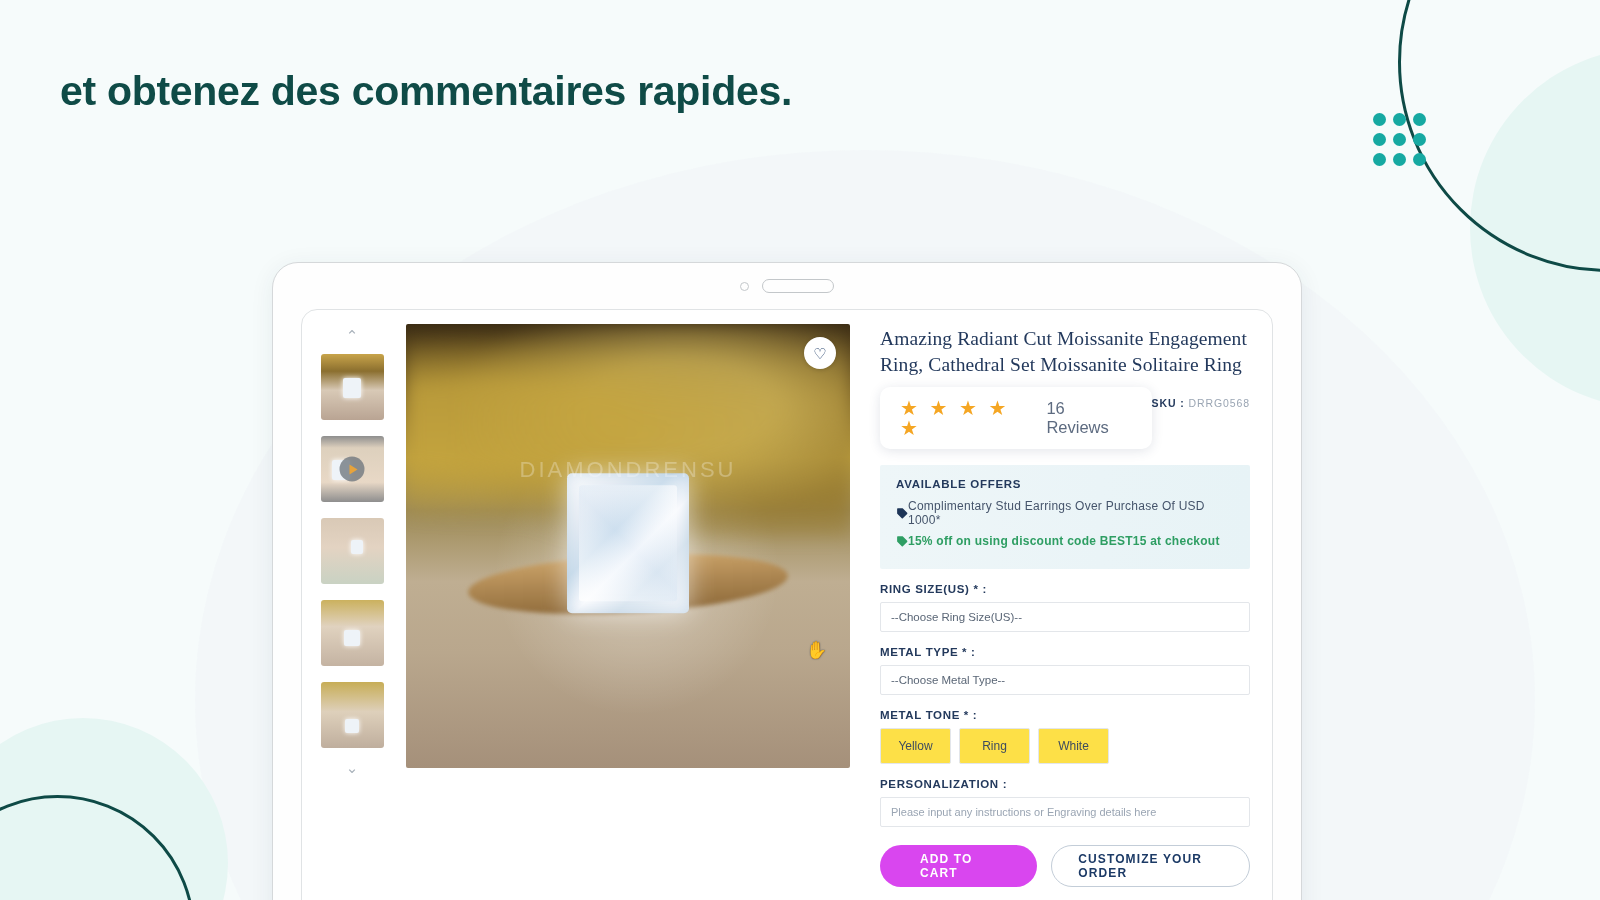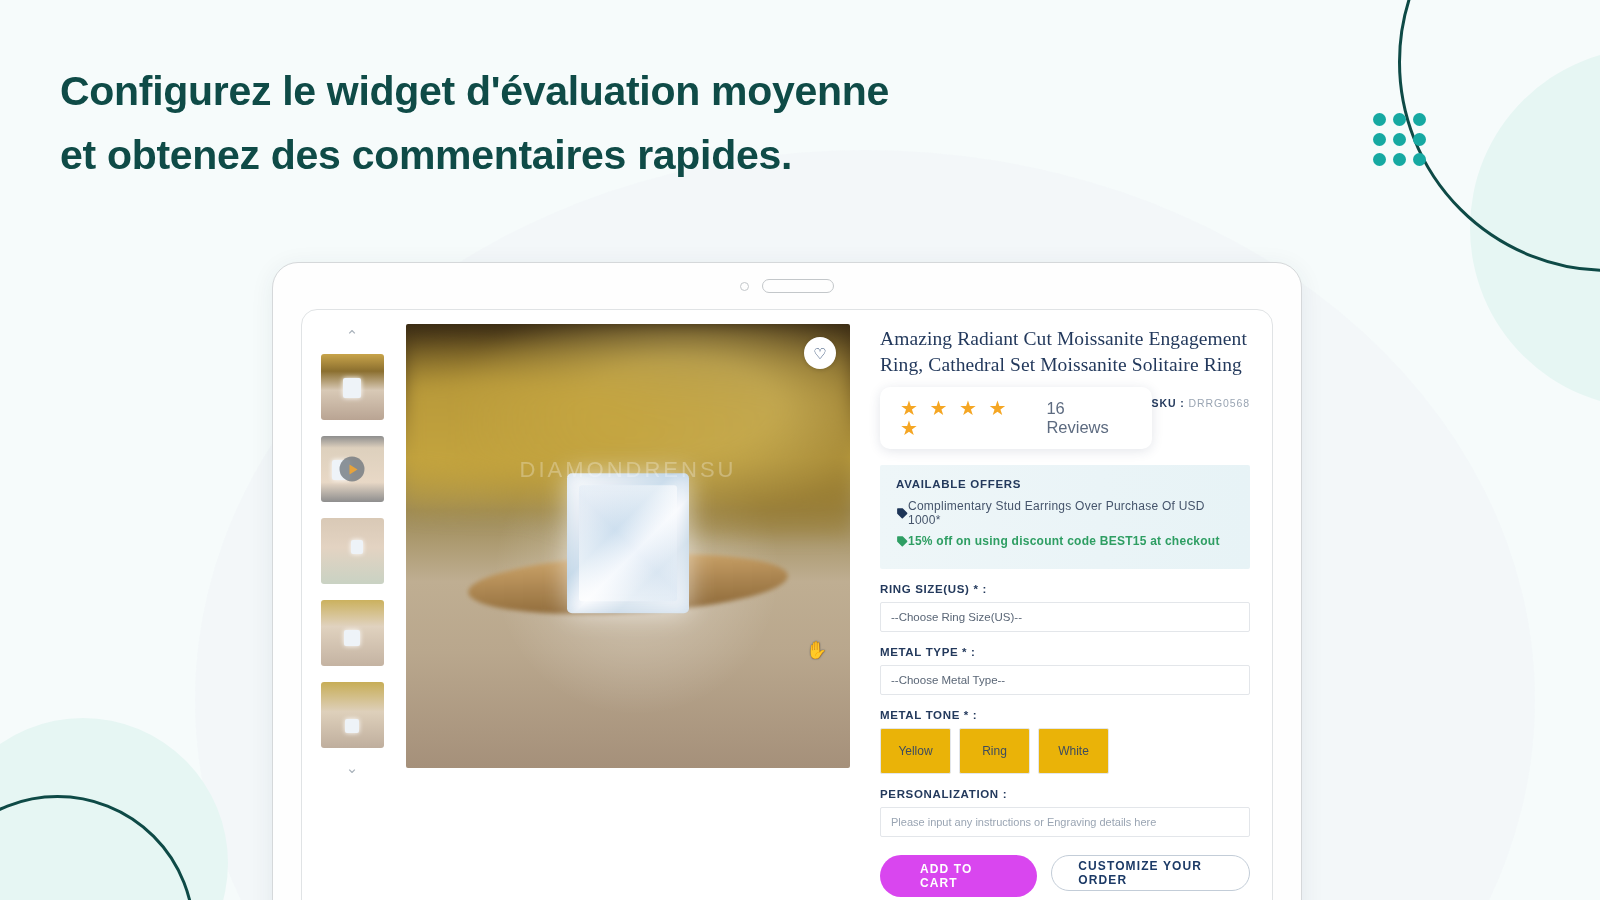--- a/index.html
+++ b/index.html
@@ -288,27 +288,27 @@
     border:1px solid #e3e6ea;
     border-radius:2px;
     display:flex; align-items:center;
     padding:0 10px;
     font-size:11.5px;
     color:#5a6676;
     background:#fff;
   }
   .tones { display:flex; gap:8px; }
   .tone {
-    min-width:71px; height:46px;
+    min-width:71px; height:36px;
     border:1px solid #e3e6ea;
     border-radius:2px;
     display:flex; align-items:center; justify-content:center;
     font-size:12px;
     color:#3e4c5f;
-    background:#eab308;
+    background:#fde047;
   }
   .textarea {
     height:30px;
     border:1px solid #e3e6ea;
     border-radius:2px;
     display:flex; align-items:center;
     padding:0 10px;
     font-size:11px;
     color:#9aa5b3;
     background:#fff;
@@ -324,21 +324,21 @@
     height:42px;
     display:flex; align-items:center; justify-content:center;
     font-size:12px; font-weight:700; letter-spacing:1.1px;
   }
   .btn-secondary {
     background:#fff;
     color:#1c3a66;
     border:1px solid #c3cdd8;
     border-radius:26px;
     padding:0 26px;
-    height:36px;
+    height:42px;
     display:flex; align-items:center; justify-content:center;
     font-size:12px; font-weight:700; letter-spacing:1.1px;
   }
 </style>
 </head>
 <body>
 
 <div class="bg-layer">
   <div class="blob-big"></div>
   <div class="circle-fill-tr"></div>
@@ -352,21 +352,20 @@
       <i></i>
       <i></i>
       <i></i>
       <i></i>
       <i></i>
       <i></i>
   </div>
 </div>
 
 <h1 class="headline">
-  <span class="l">Configurez le widget d'évaluation moyenne</span>
   <span class="l">et obtenez des commentaires rapides.</span>
 </h1>
 
 <div class="tablet">
   <div class="tablet-top">
     <div class="cam"></div>
     <div class="speaker"></div>
   </div>
 
   <div class="screen">

